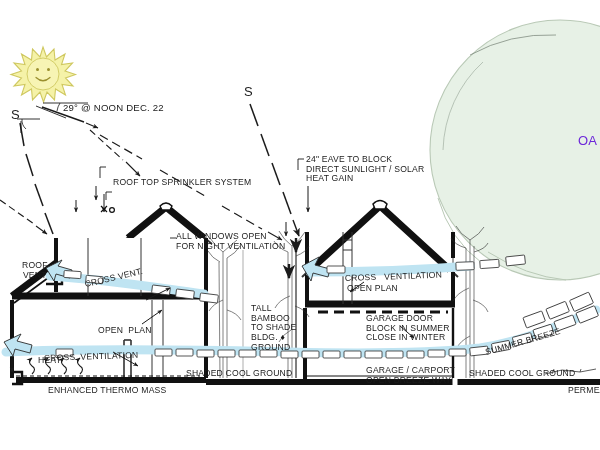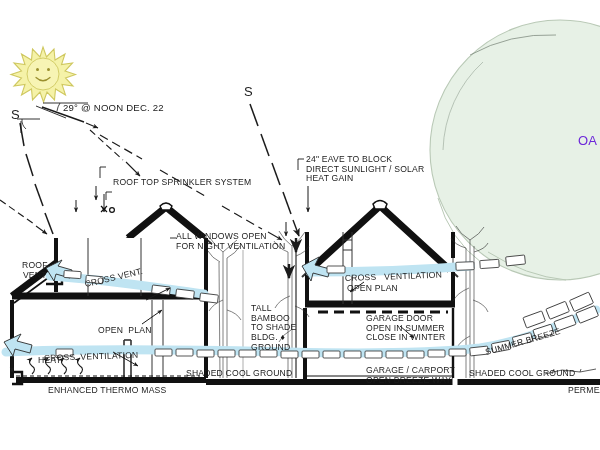--- a/index.html
+++ b/index.html
@@ -314,21 +314,21 @@
   <div class="lbl s9" style="left:176px;top:232px;">ALL WINDOWS OPEN
 FOR NIGHT VENTILATION</div>
   <div class="lbl s9" style="left:22px;top:261px;text-align:center;">ROOF
 VENT</div>
   <div class="lbl s9" style="left:251px;top:272px;margin-top:32px;">TALL
 BAMBOO
 TO SHADE
 BLDG. ♦
 GROUND</div>
   <div class="lbl s9" style="left:366px;top:314px;">GARAGE DOOR
-OPEN IN SUMMER
+BLOCK IN SUMMER
 CLOSE IN WINTER</div>
   <div class="lbl s9" style="left:366px;top:366px;">GARAGE / CARPORT
 OPEN BREEZE WAY</div>
   <div class="lbl s9" style="left:38px;top:356px;">HEAT</div>
   <div class="lbl s9" style="left:28px;top:386px;padding-left:20px;">ENHANCED THERMO MASS</div>
   <div class="lbl s9" style="left:186px;top:369px;">SHADED COOL GROUND</div>
   <div class="lbl s9" style="left:469px;top:369px;">SHADED COOL GROUND</div>
   <div class="lbl s9" style="left:568px;top:386px;">PERMEA</div>
   <div class="lbl s12" style="left:578px;top:134px;font-size:13px;color:#6d28d9;">OA</div>
 

